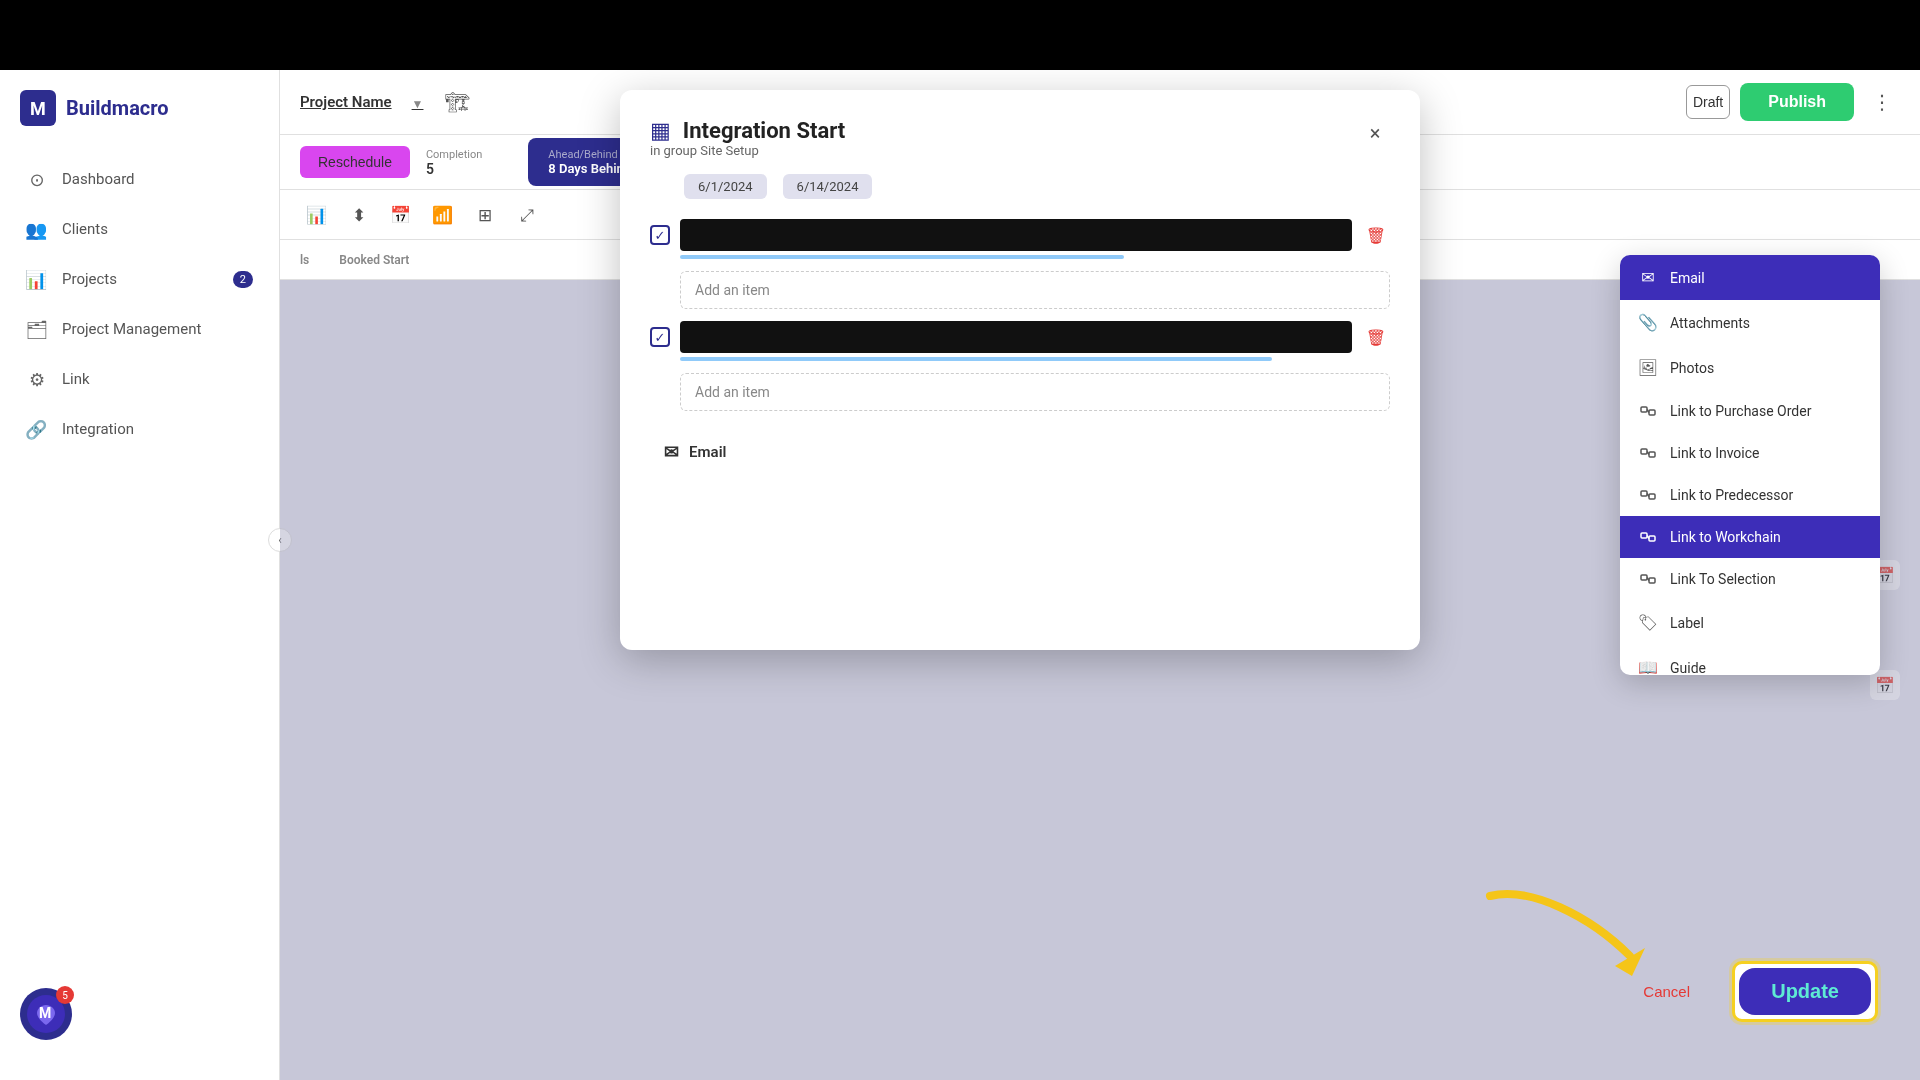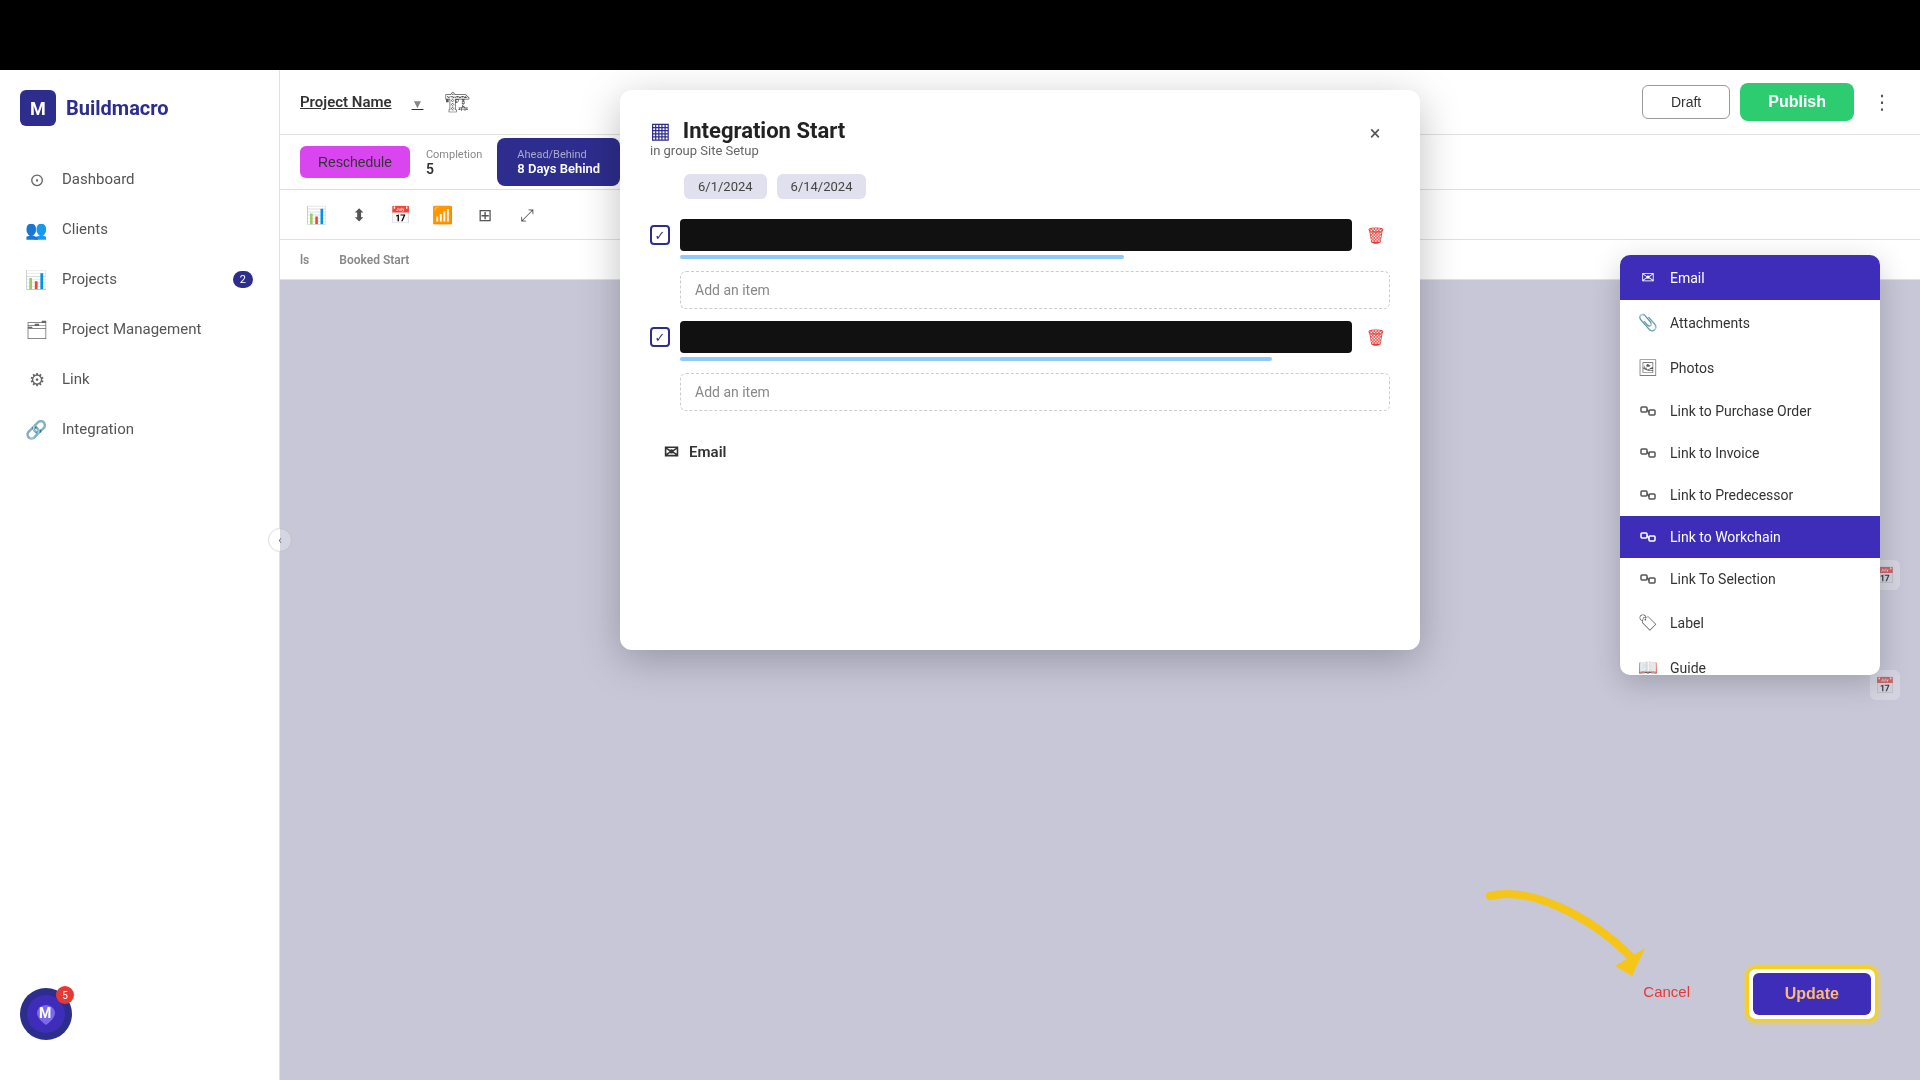--- a/index.html
+++ b/index.html
@@ -197,21 +197,21 @@
       margin-left: auto;
       display: flex;
       align-items: center;
       gap: 10px;
     }
 
     .draft-btn {
       border: 1.5px solid #999;
       background: transparent;
       color: #333;
-      padding: 8px 28px;
+      padding: 8px 6px;
       border-radius: 6px;
       font-size: 14px;
       cursor: pointer;
     }
 
     .publish-btn {
       background: #2ecc71;
       color: white;
       border: none;
       padding: 10px 28px;
@@ -234,21 +234,21 @@
       background: #fff;
       display: flex;
       align-items: center;
       padding: 0 20px;
       border-bottom: 1px solid #e0e0e0;
       gap: 16px;
     }
 
     .stats-area {
       display: flex;
-      gap: 15px;
+      gap: 46px;
       align-items: center;
     }
 
     .stat-item {
       display: flex;
       flex-direction: column;
     }
 
     .stat-label { font-size: 11px; color: #888; }
     .stat-value { font-size: 14px; font-weight: 600; color: #333; }
@@ -370,21 +370,21 @@
       justify-content: center;
       cursor: pointer;
       color: #555;
       font-size: 20px;
       border-radius: 50%;
     }
 
     
     .date-row {
       display: flex;
-      gap: 10px;
+      gap: 16px;
       margin-bottom: 20px;
       margin-left: 34px;
     }
 
     .date-chip {
       background: #e0e0ee;
       border-radius: 6px;
       padding: 5px 14px;
       font-size: 13px;
       color: #444;
@@ -540,25 +540,25 @@
       z-index: 25;
       border: 3px solid #f5d020;
       border-radius: 10px;
       padding: 4px;
       background: #fff;
       box-shadow: 0 0 0 3px rgba(245, 208, 32, 0.3);
     }
 
     .update-highlight-btn {
       background: #3d2db8;
-      color: #fdba74;
+      color: #5eead4;
       border: none;
       padding: 12px 32px;
-      border-radius: 6px;
-      font-size: 16px;
+      border-radius: 16px;
+      font-size: 20px;
       font-weight: 600;
       cursor: pointer;
     }
 
     
     .sidebar-collapse {
       position: absolute;
       left: 268px;
       top: 50%;
       transform: translateY(-50%);

